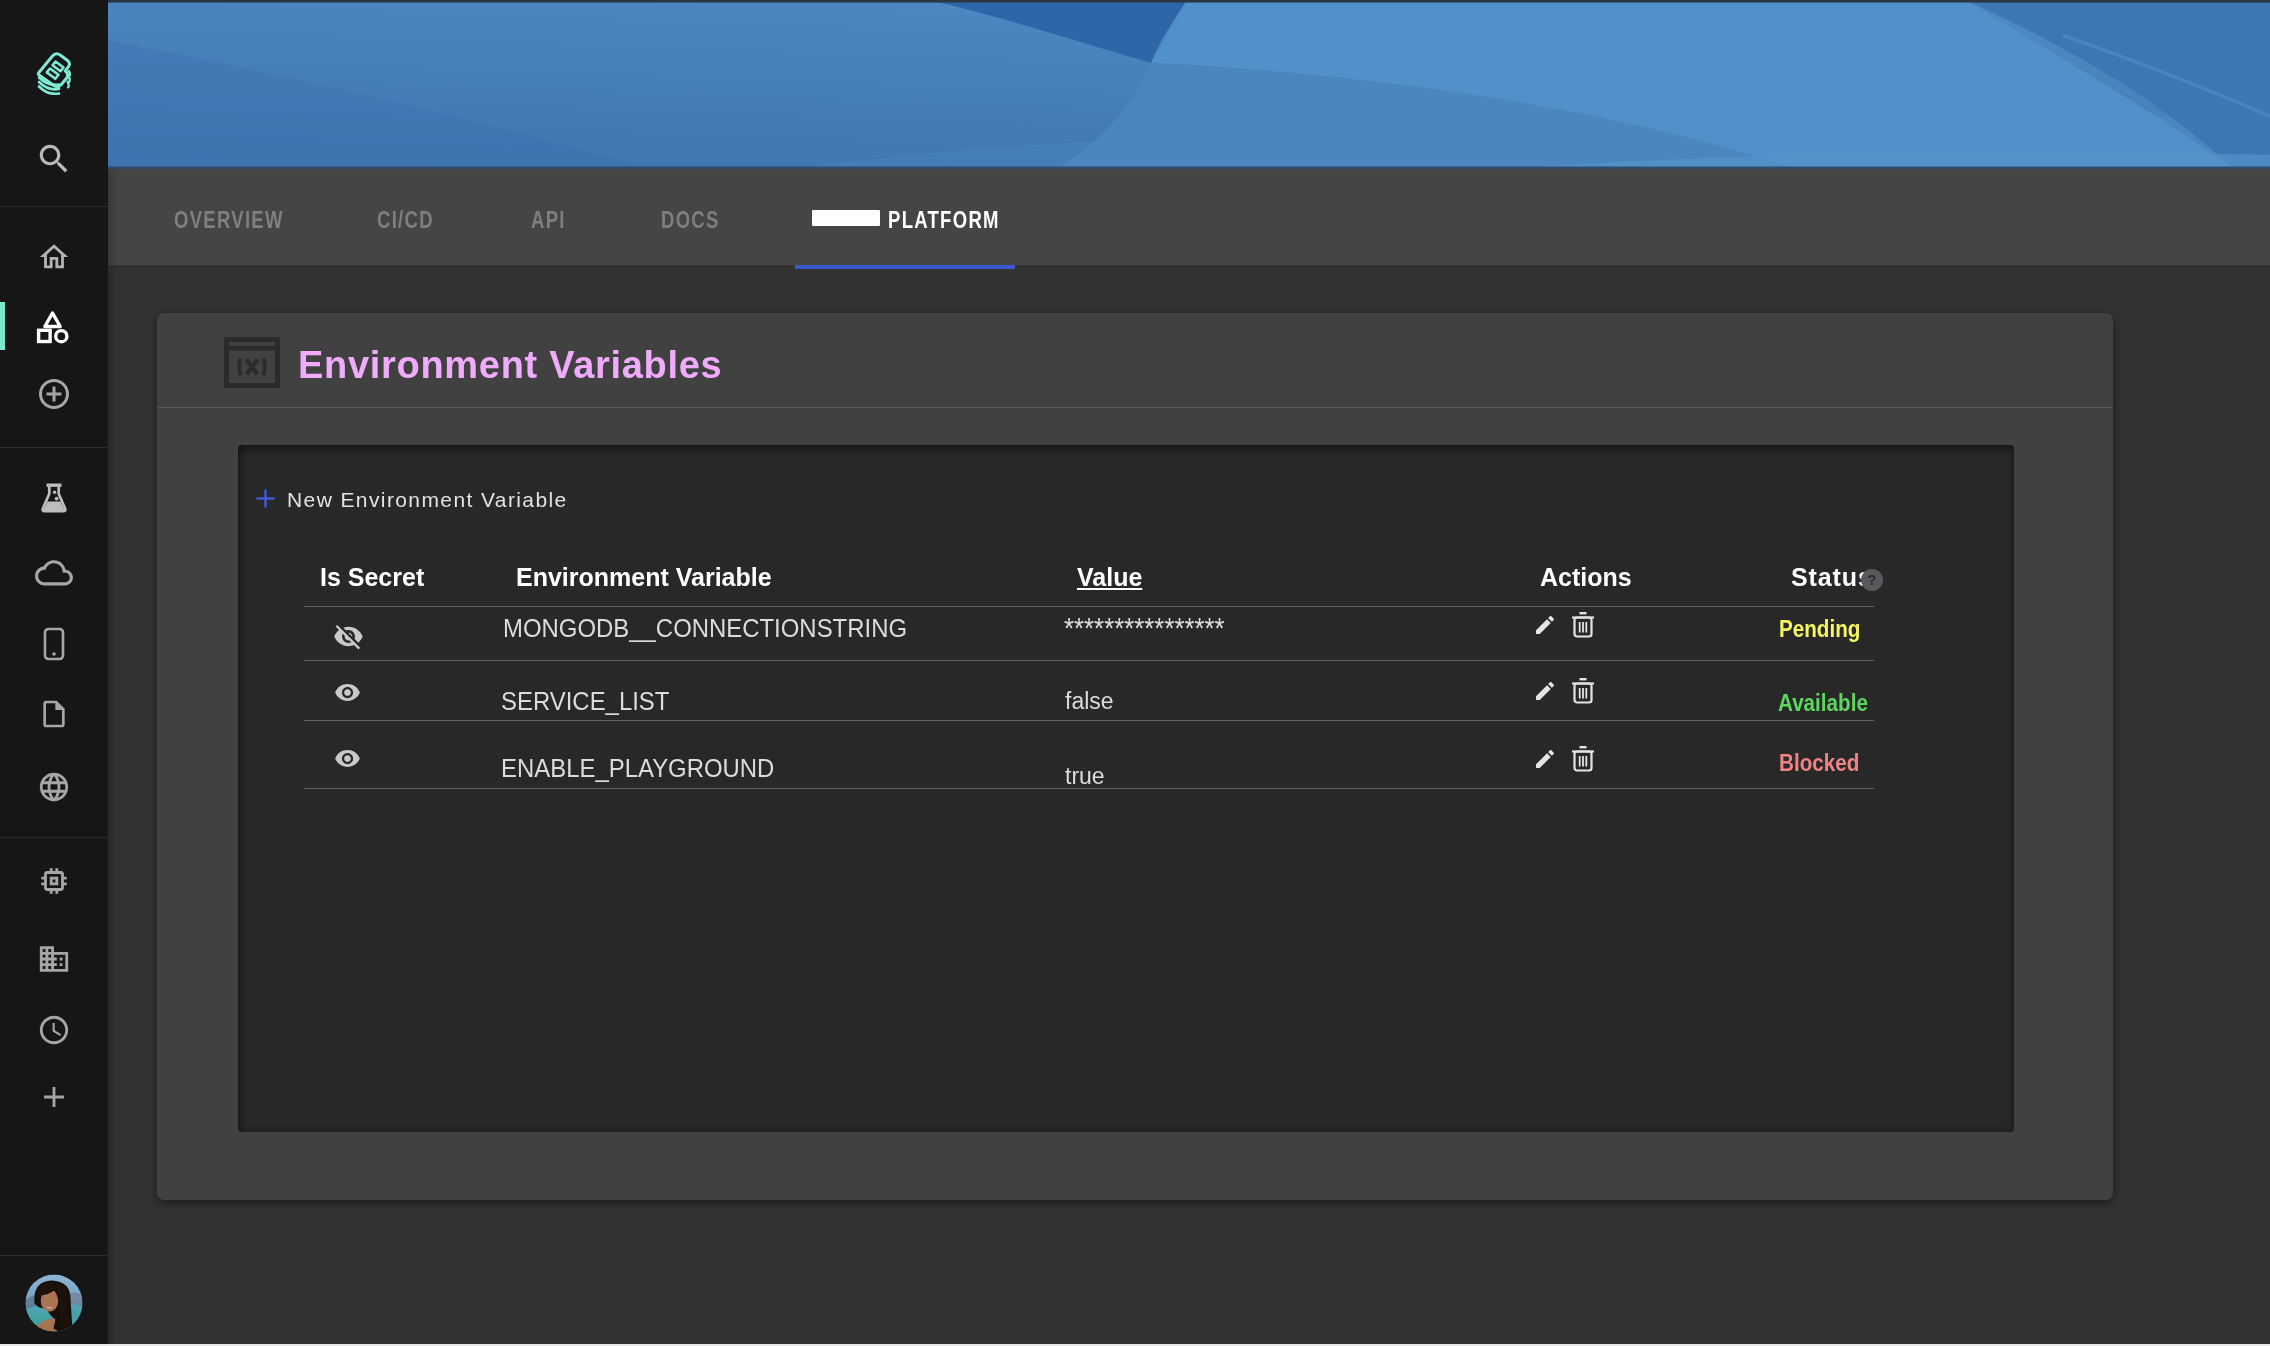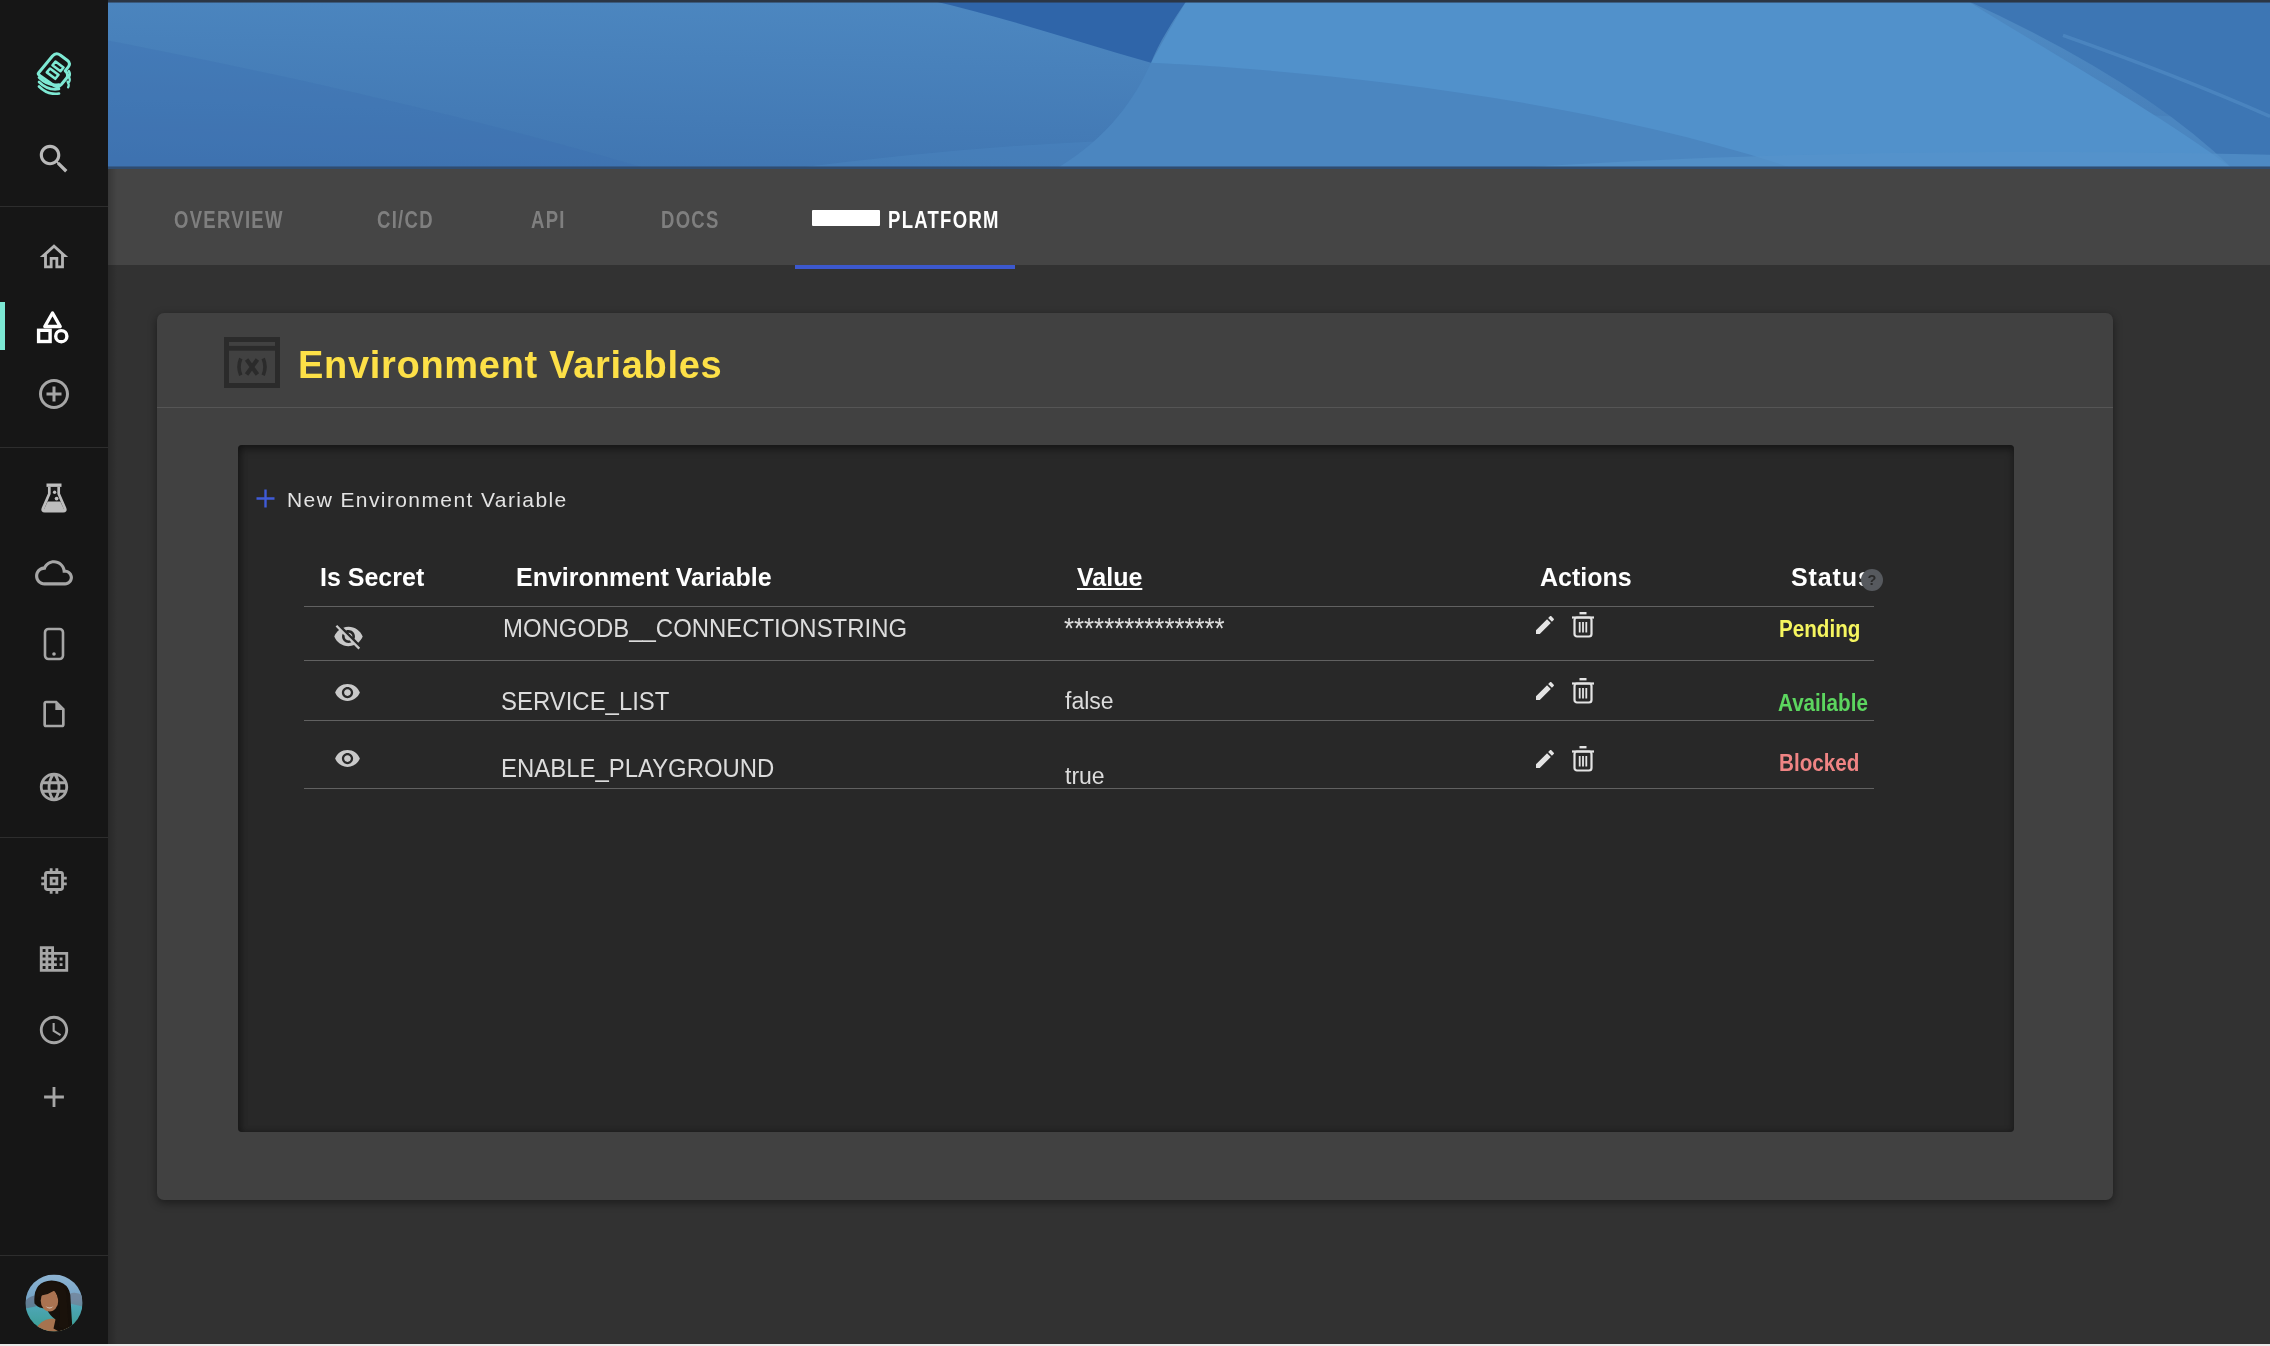--- a/index.html
+++ b/index.html
@@ -75,21 +75,21 @@
   <div class="tab" style="left:531px">API</div>
   <div class="tab" style="left:661px">DOCS</div>
   <div class="tab" style="left:888px;color:#ffffff">PLATFORM</div>
   <div id="whitebox"></div>
   <div id="underline"></div>
 
   <div id="card">
     <div id="cardhead"></div>
     <div id="panel"></div>
   </div>
-  <div id="cardtitle" style="position:absolute;left:298px;top:344px;font-size:38px;font-weight:bold;color:#fde047;letter-spacing:0.7px;">Environment Variables</div>
+  <div id="cardtitle" style="position:absolute;left:298px;top:344px;font-size:38px;font-weight:bold;color:#f0abfc;letter-spacing:0.7px;">Environment Variables</div>
 
   <svg class="abs" style="left:224px;top:337px" width="56" height="51" viewBox="0 0 56 51">
     <rect x="2.5" y="2.5" width="51" height="46" fill="none" stroke="#2b2b2b" stroke-width="5"></rect>
     <rect x="5" y="8.9" width="46" height="4.8" fill="#2b2b2b"></rect>
     <g stroke="#2b2b2b" fill="none">
       <path d="M16.8,21.5 Q13.2,29.8 16.8,38.2" stroke-width="3.6"></path>
       <path d="M39.2,21.5 Q42.8,29.8 39.2,38.2" stroke-width="3.6"></path>
       <path d="M22.6,22.5 L33.4,37.4 M33.4,22.5 L22.6,37.4" stroke-width="4.2"></path>
     </g>
   </svg>

